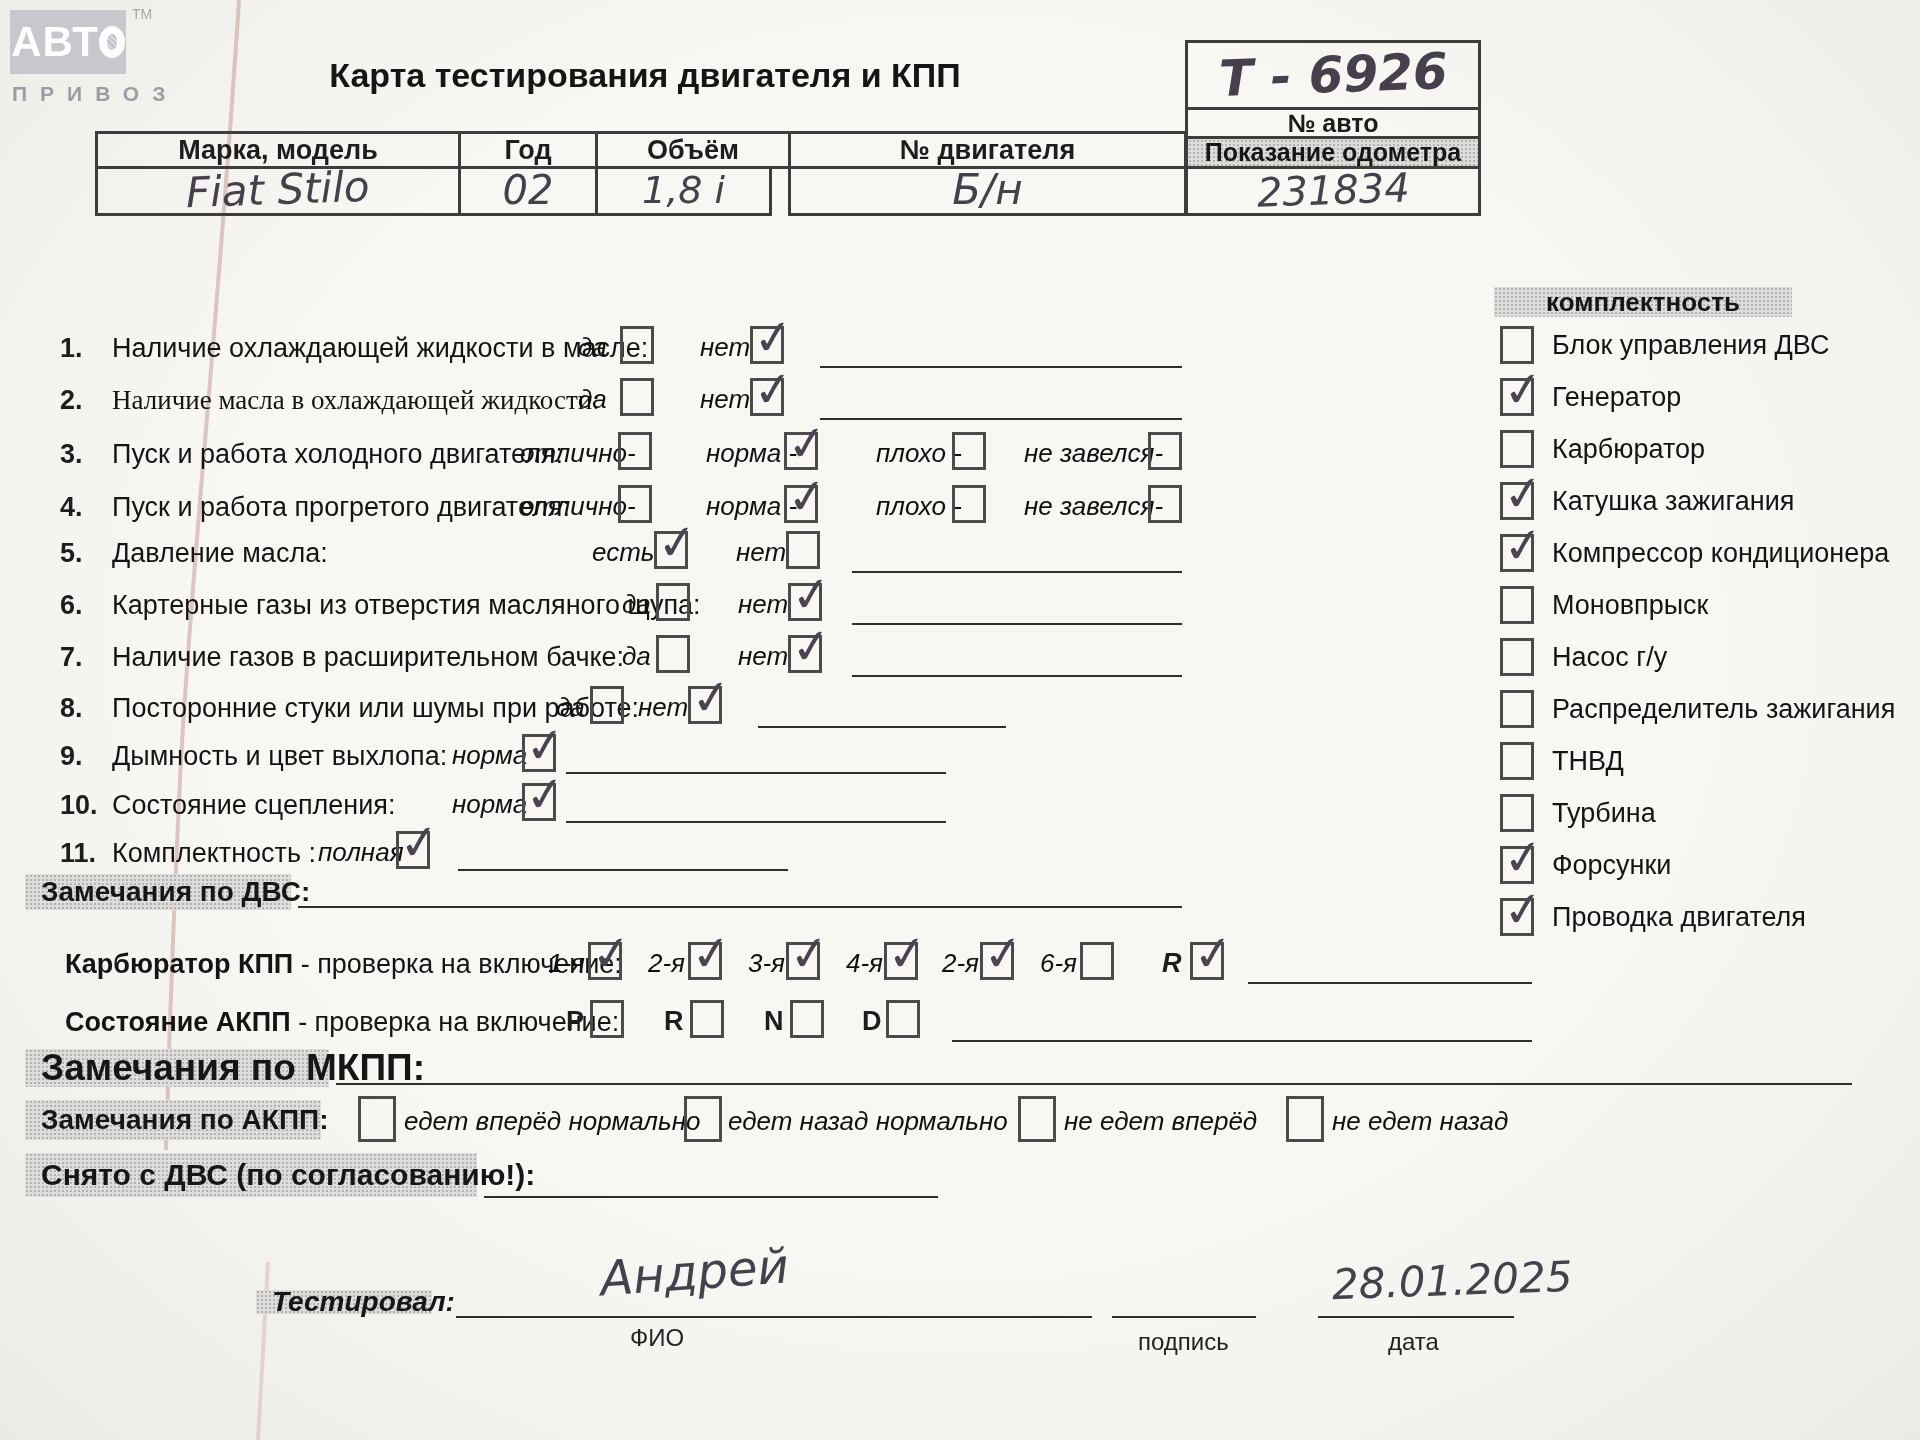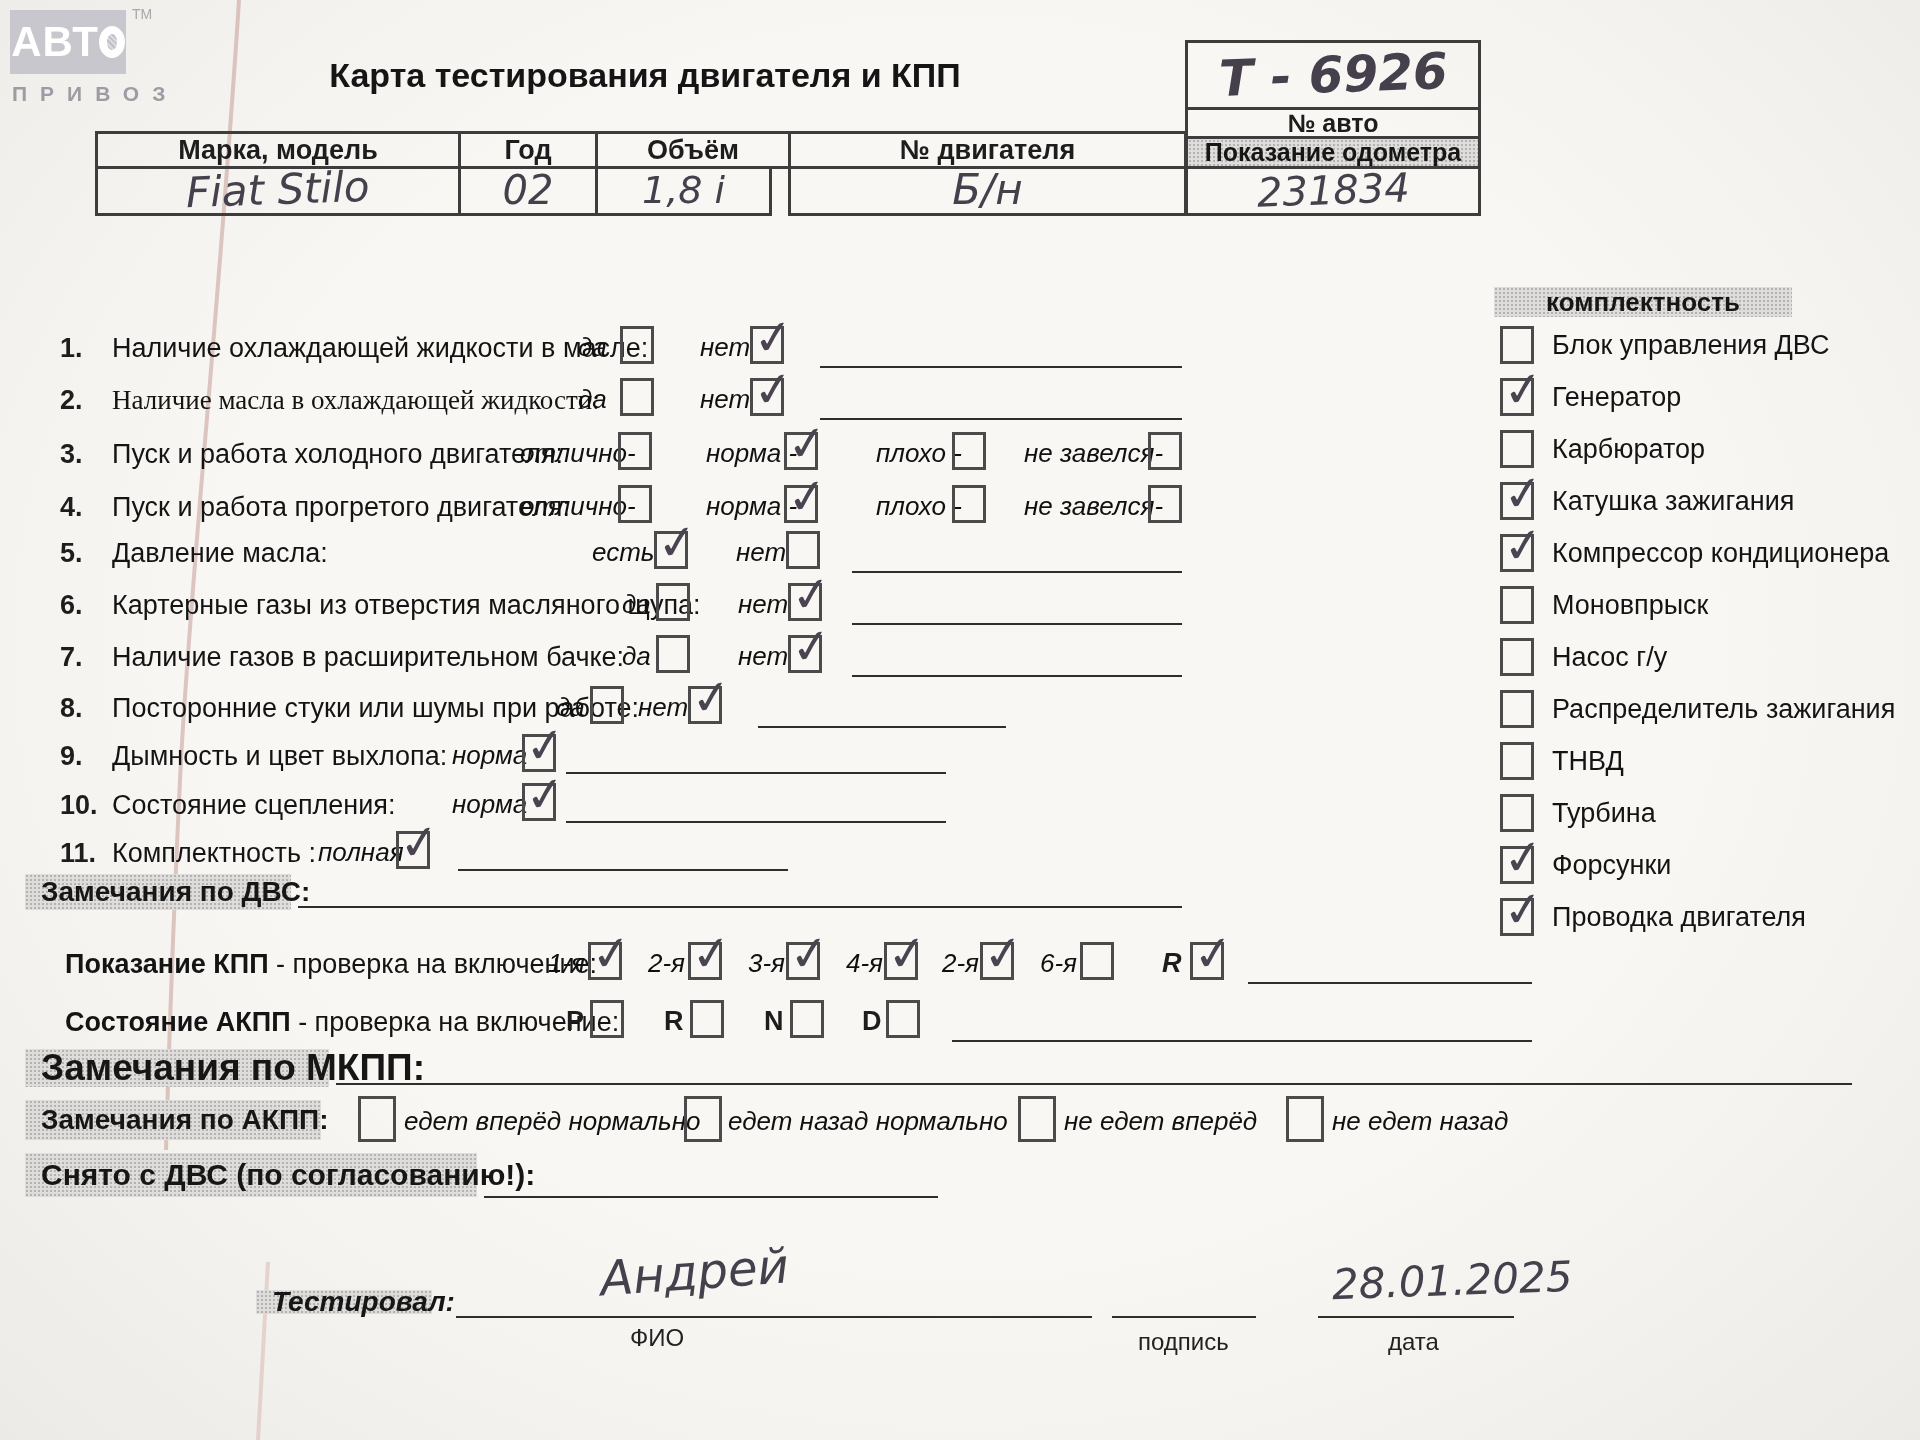--- a/index.html
+++ b/index.html
@@ -215,21 +215,21 @@
     <div class="cb" style="left:396px;top:831px;">
         <span class="check">✓</span>
       </div>
     <div class="ln" style="left:458px;top:869px;width:330px;"></div>
   </div>
 
   <div class="bar" style="left:25px;top:874px;width:266px;height:36px;font-size:28px;">Замечания по ДВС:</div>
   <div class="ln" style="left:298px;top:906px;width:884px;"></div>
 
   <div>
-    <span class="rl" style="left:65px;top:946px;"><b>Показание КПП</b><span> - проверка на включение:</span></span>
+    <span class="rl" style="left:65px;top:946px;"><b>Карбюратор КПП</b><span> - проверка на включение:</span></span>
     <span class="ol" style="left:548px;top:944px;">1-я</span>
     <div class="cb" style="left:588px;top:942px;">
         <span class="check">✓</span>
       </div>
     <span class="ol" style="left:648px;top:944px;">2-я</span>
     <div class="cb" style="left:688px;top:942px;">
         <span class="check">✓</span>
       </div>
     <span class="ol" style="left:748px;top:944px;">3-я</span>
     <div class="cb" style="left:786px;top:942px;">

